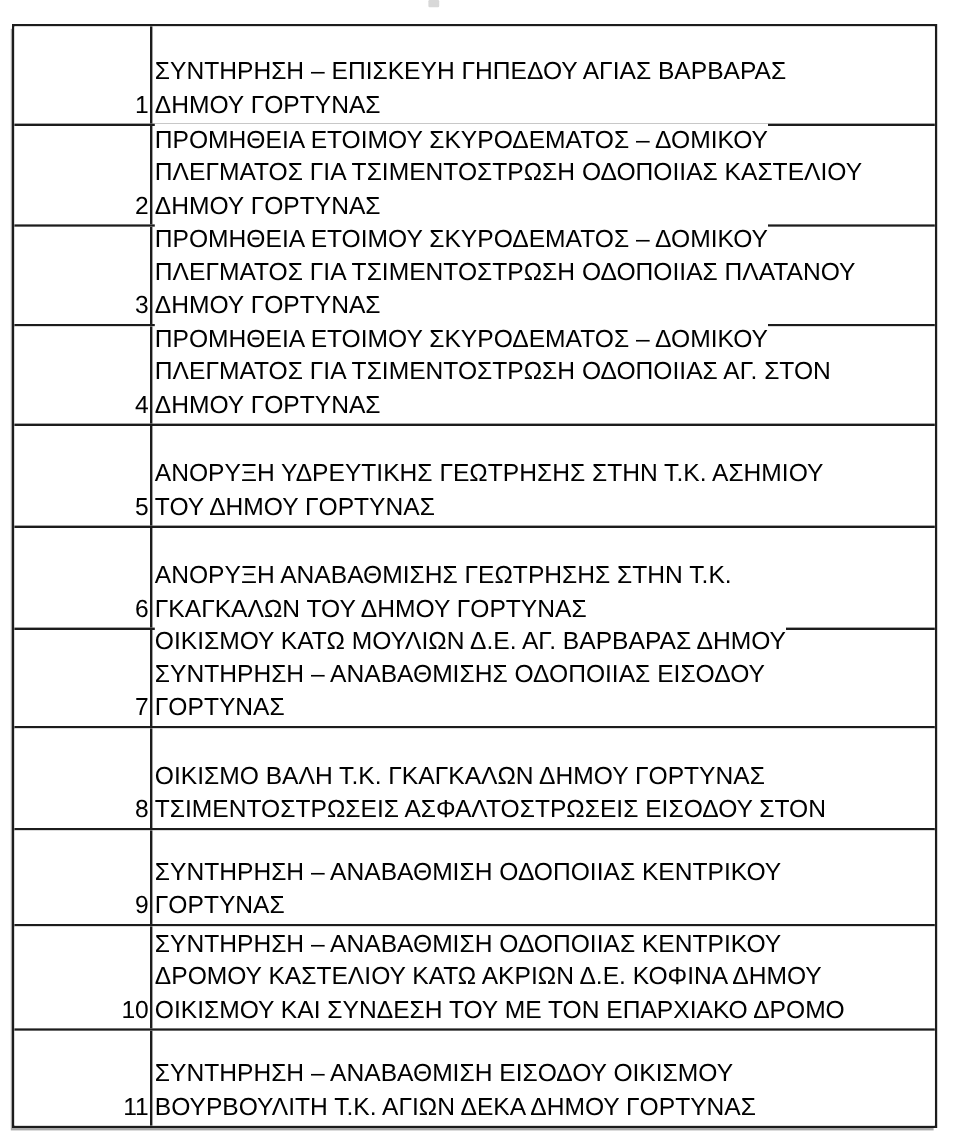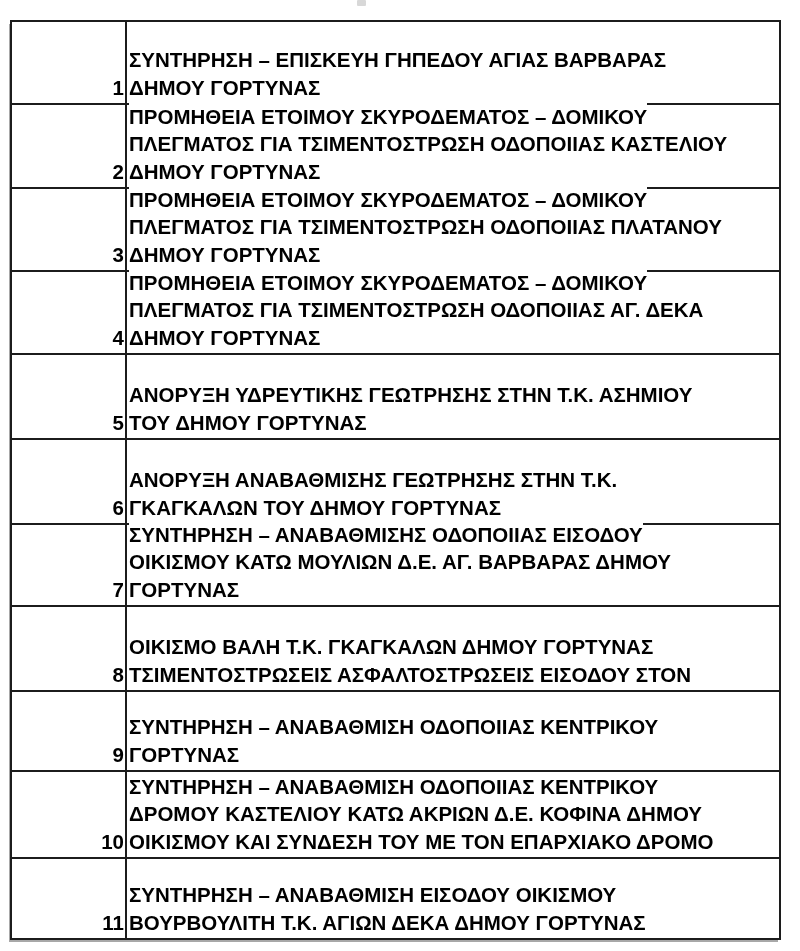--- a/index.html
+++ b/index.html
@@ -28,21 +28,21 @@
     display:flex;align-items:flex-end;justify-content:flex-end;
     padding:0 1px 2px 0;
   }
   .cell-desc{
     flex:1 1 auto;min-width:0;
     display:flex;flex-direction:column;justify-content:flex-end;align-items:flex-start;
     padding:0 0 2px 2px;
     overflow:visible;
   }
   .num-text,.line{
-    font-weight:bold;font-size:20.5px;line-height:27.5px;color:#000000;
+    font-weight:normal;font-size:20.5px;line-height:27.5px;color:#000000;
     letter-spacing:0px;
   }
   .line{
     white-space:nowrap;
     background:#ffffff; 
     position:relative;z-index:2;
   }
   .artifact-top{
     position:absolute;left:357px;top:0;width:9px;height:6px;
     background:#d8d8d8;border-radius:1px;
@@ -82,21 +82,21 @@
         <div class="line">ΠΛΕΓΜΑΤΟΣ ΓΙΑ ΤΣΙΜΕΝΤΟΣΤΡΩΣΗ ΟΔΟΠΟΙΙΑΣ ΠΛΑΤΑΝΟΥ</div>
         <div class="line">ΔΗΜΟΥ ΓΟΡΤΥΝΑΣ</div>
       </div>
     </div>
     <div class="row" style="height: 83px;">
       <div class="cell cell-num">
         <span class="num-text">4</span>
       </div>
       <div class="cell cell-desc">
         <div class="line">ΠΡΟΜΗΘΕΙΑ ΕΤΟΙΜΟΥ ΣΚΥΡΟΔΕΜΑΤΟΣ – ΔΟΜΙΚΟΥ</div>
-        <div class="line">ΠΛΕΓΜΑΤΟΣ ΓΙΑ ΤΣΙΜΕΝΤΟΣΤΡΩΣΗ ΟΔΟΠΟΙΙΑΣ ΑΓ. ΔΕΚΑ</div>
+        <div class="line">ΠΛΕΓΜΑΤΟΣ ΓΙΑ ΤΣΙΜΕΝΤΟΣΤΡΩΣΗ ΟΔΟΠΟΙΙΑΣ ΑΓ. ΣΤΟΝ</div>
         <div class="line">ΔΗΜΟΥ ΓΟΡΤΥΝΑΣ</div>
       </div>
     </div>
     <div class="row" style="height: 85px;">
       <div class="cell cell-num">
         <span class="num-text">5</span>
       </div>
       <div class="cell cell-desc">
         <div class="line">ΑΝΟΡΥΞΗ ΥΔΡΕΥΤΙΚΗΣ ΓΕΩΤΡΗΣΗΣ ΣΤΗΝ Τ.Κ. ΑΣΗΜΙΟΥ</div>
         <div class="line">ΤΟΥ ΔΗΜΟΥ ΓΟΡΤΥΝΑΣ</div>
@@ -109,22 +109,22 @@
       <div class="cell cell-desc">
         <div class="line">ΑΝΟΡΥΞΗ ΑΝΑΒΑΘΜΙΣΗΣ ΓΕΩΤΡΗΣΗΣ ΣΤΗΝ Τ.Κ.</div>
         <div class="line">ΓΚΑΓΚΑΛΩΝ ΤΟΥ ΔΗΜΟΥ ΓΟΡΤΥΝΑΣ</div>
       </div>
     </div>
     <div class="row" style="height: 82px;">
       <div class="cell cell-num">
         <span class="num-text">7</span>
       </div>
       <div class="cell cell-desc">
+        <div class="line">ΟΙΚΙΣΜΟΥ ΚΑΤΩ ΜΟΥΛΙΩΝ Δ.Ε. ΑΓ. ΒΑΡΒΑΡΑΣ ΔΗΜΟΥ</div>
         <div class="line">ΣΥΝΤΗΡΗΣΗ – ΑΝΑΒΑΘΜΙΣΗΣ ΟΔΟΠΟΙΙΑΣ ΕΙΣΟΔΟΥ</div>
-        <div class="line">ΟΙΚΙΣΜΟΥ ΚΑΤΩ ΜΟΥΛΙΩΝ Δ.Ε. ΑΓ. ΒΑΡΒΑΡΑΣ ΔΗΜΟΥ</div>
         <div class="line">ΓΟΡΤΥΝΑΣ</div>
       </div>
     </div>
     <div class="row" style="height: 85px;">
       <div class="cell cell-num">
         <span class="num-text">8</span>
       </div>
       <div class="cell cell-desc">
         <div class="line">ΟΙΚΙΣΜΟ ΒΑΛΗ Τ.Κ. ΓΚΑΓΚΑΛΩΝ ΔΗΜΟΥ ΓΟΡΤΥΝΑΣ</div>
         <div class="line">ΤΣΙΜΕΝΤΟΣΤΡΩΣΕΙΣ ΑΣΦΑΛΤΟΣΤΡΩΣΕΙΣ ΕΙΣΟΔΟΥ ΣΤΟΝ</div>

